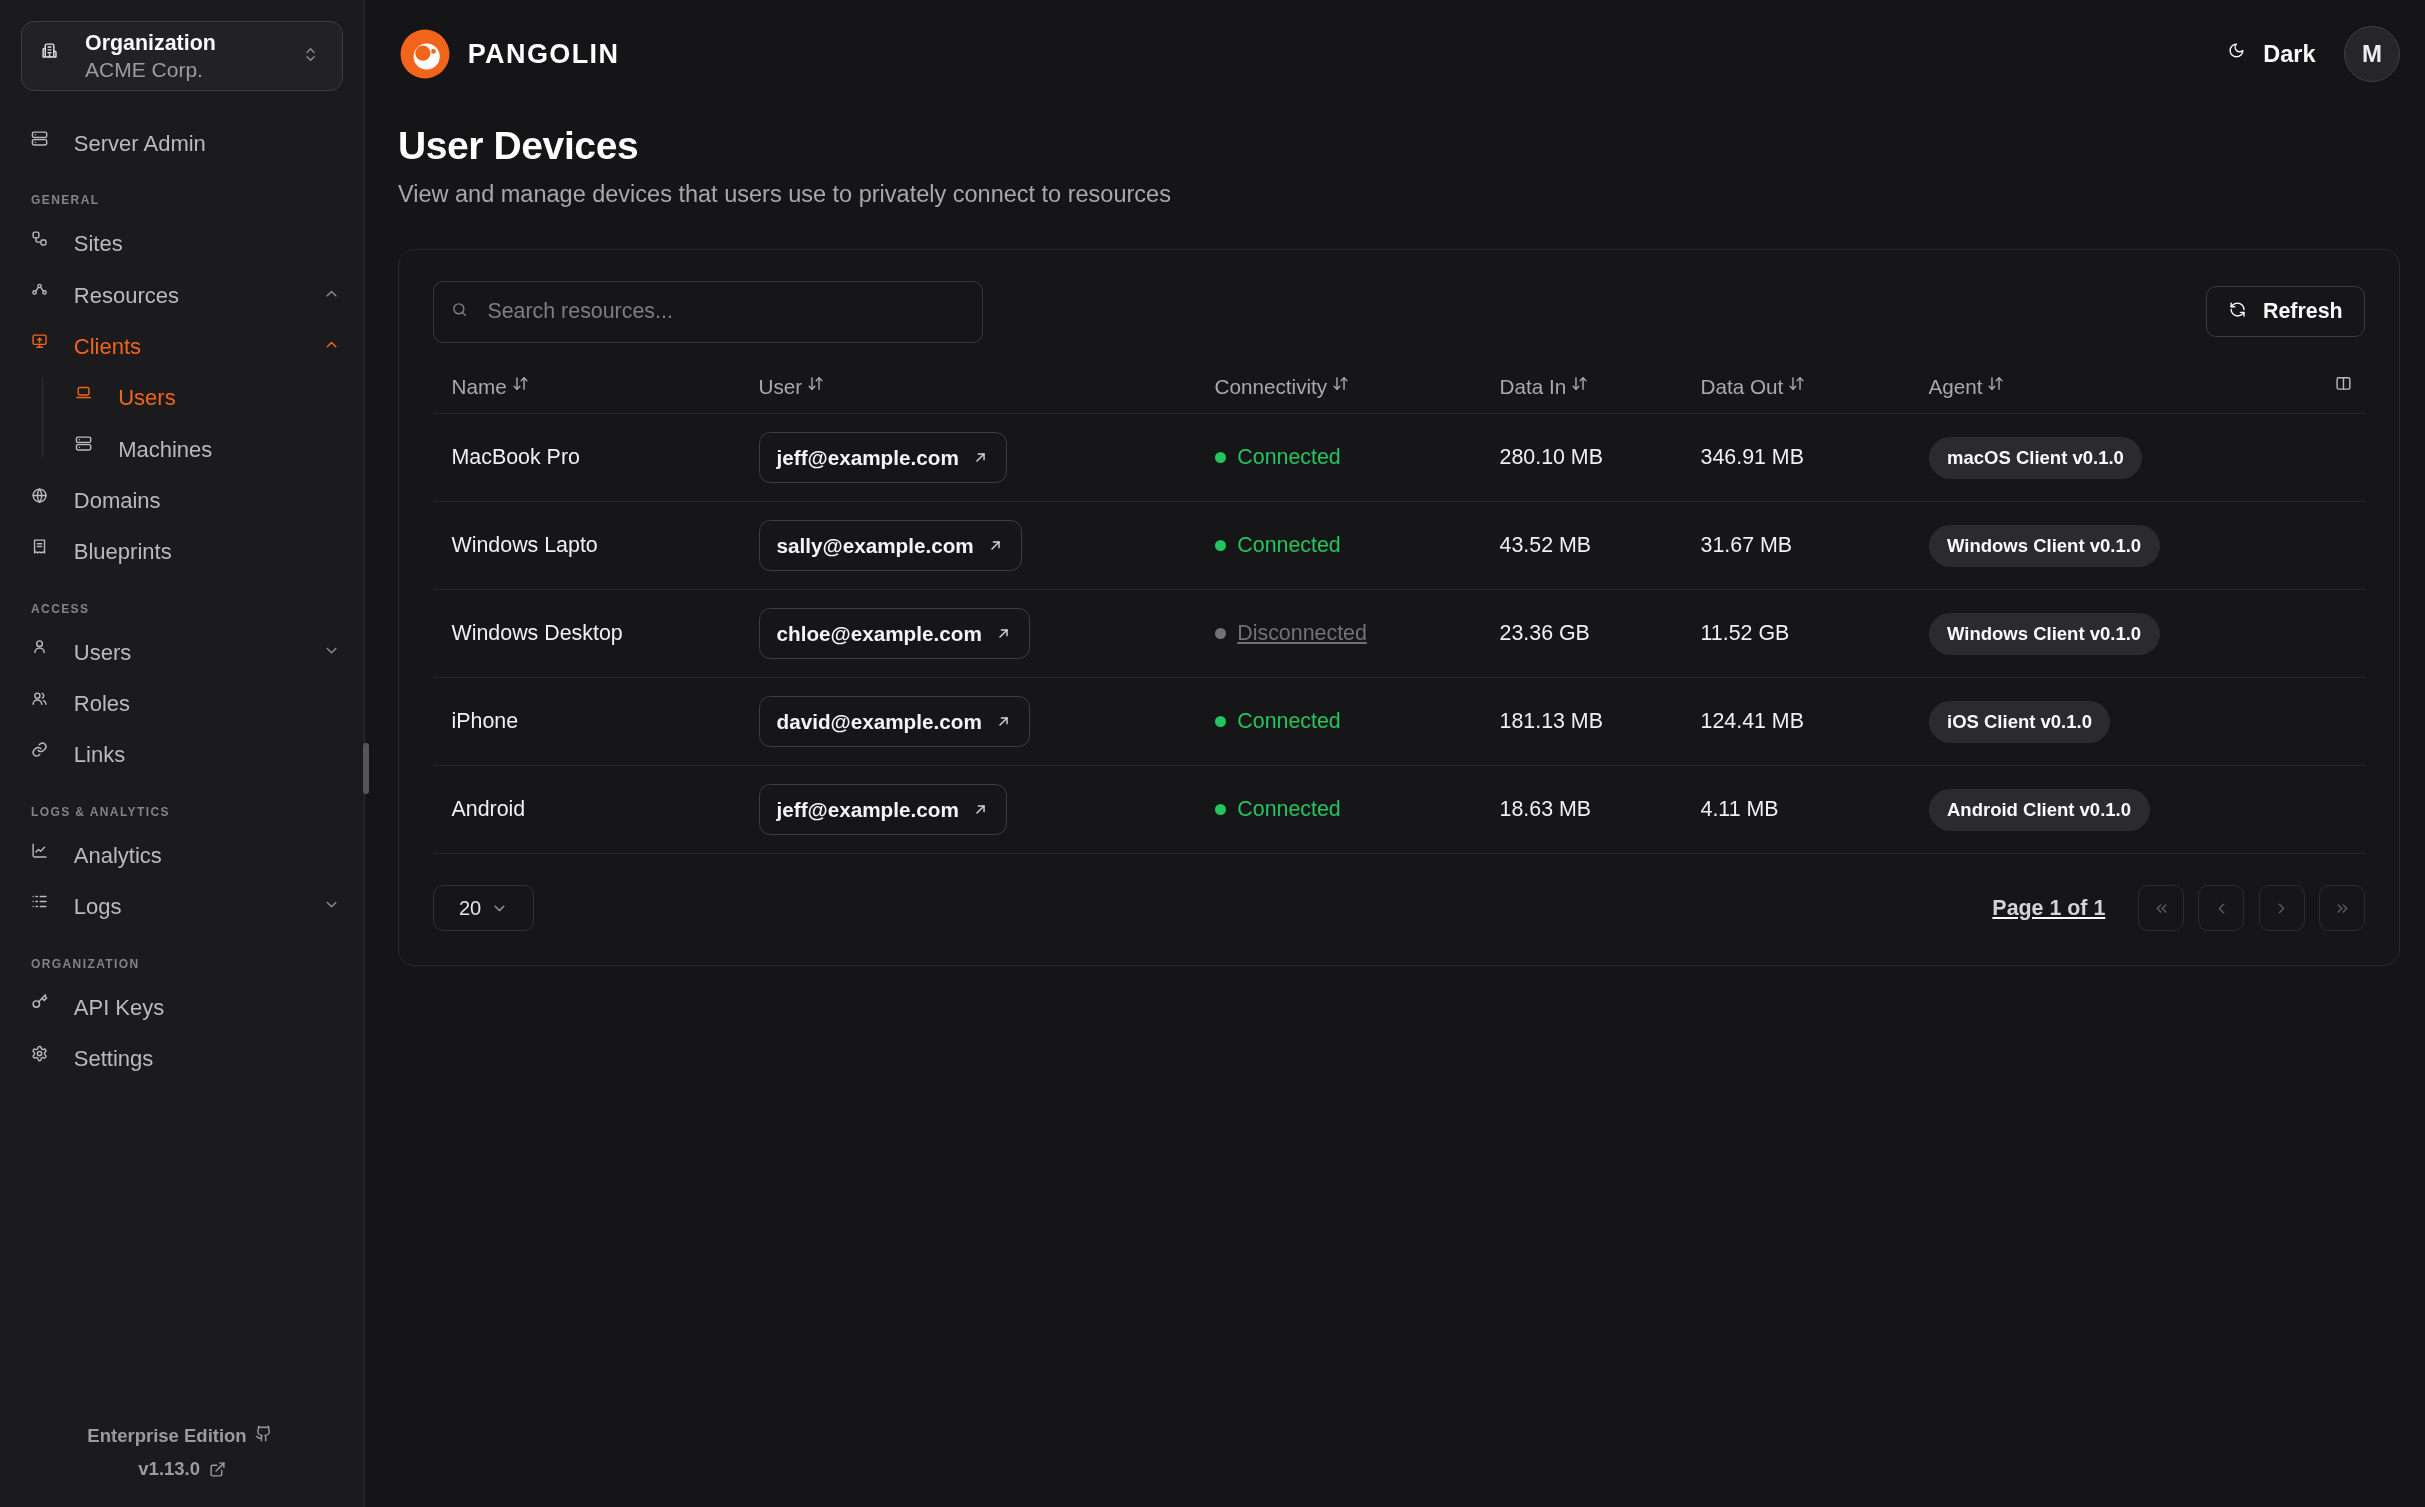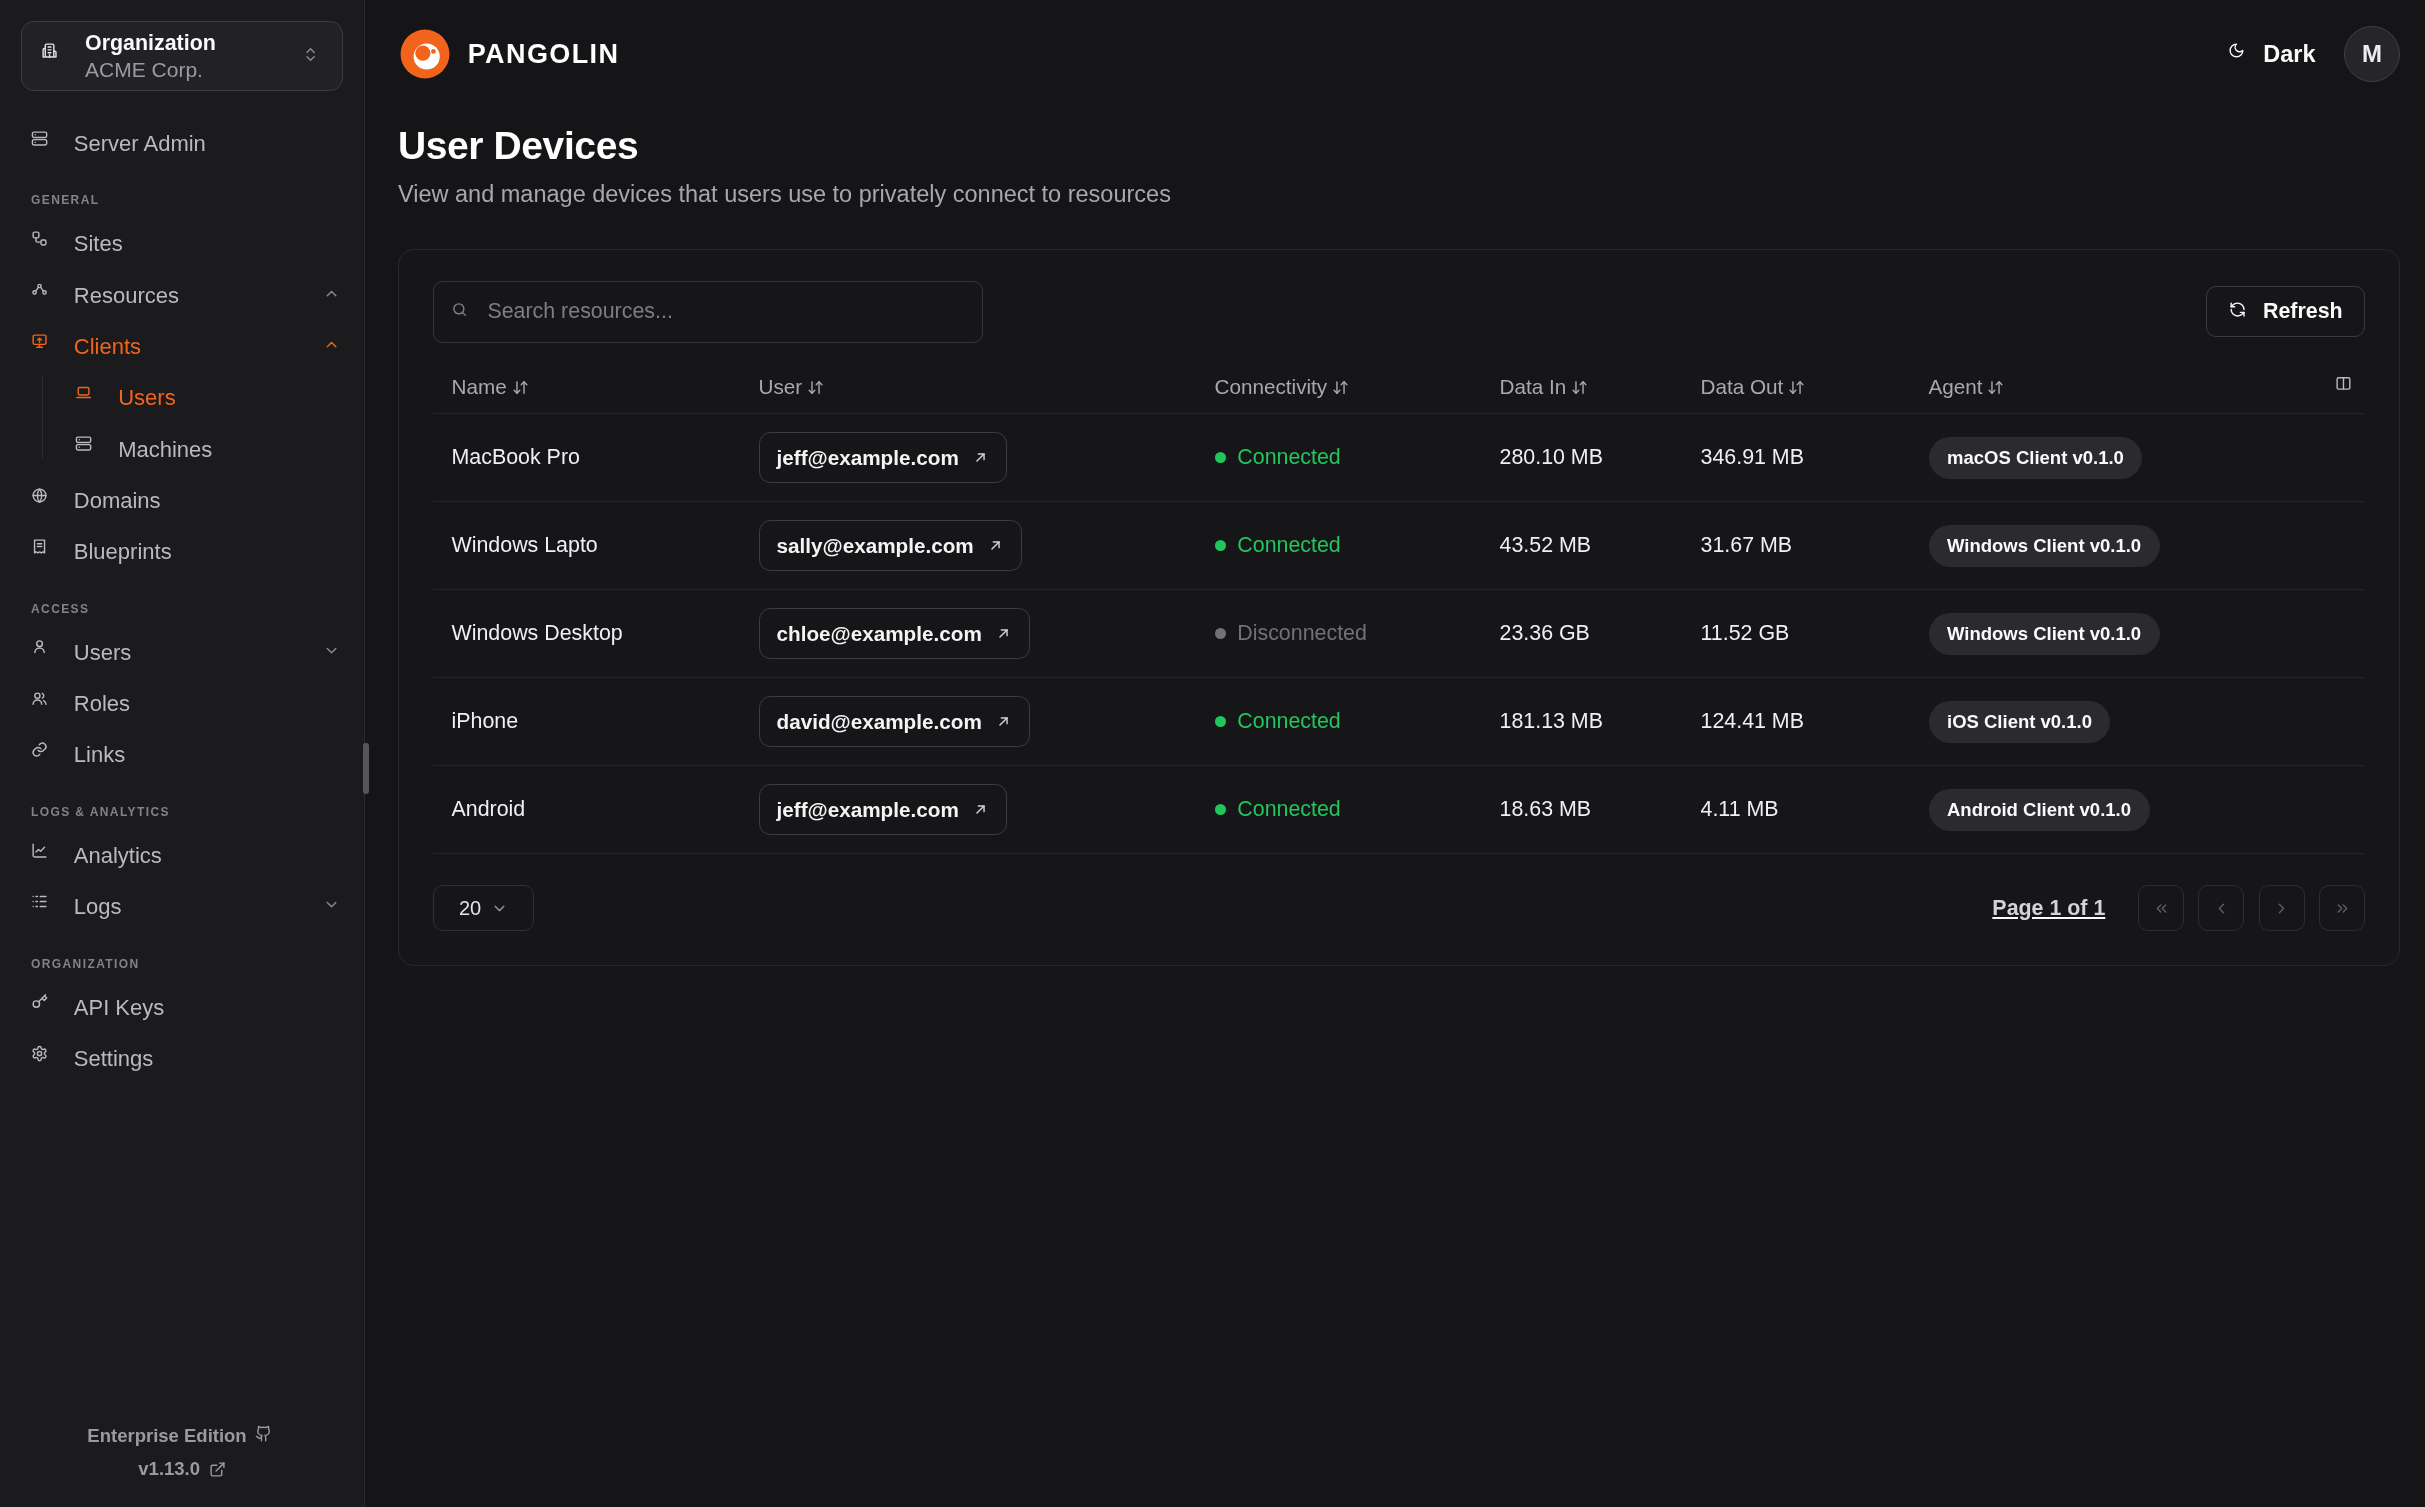--- a/index.html
+++ b/index.html
@@ -96,21 +96,21 @@
   .refresh-btn {
     height:51px; border:1.4px solid #3a3a40; border-radius:10px; background:transparent;
     color:#fafafa; display:flex; align-items:center; gap:13px; padding:0 21.4px;
     font-size:21.4px; font-weight:600; cursor:pointer; font-family:"Liberation Sans", sans-serif;
   }
 
   .table { margin-top:18.5px; }
   .tr { display:flex; align-items:center; border-bottom:1.4px solid #232328; }
   .tr.head { height:53px; color:#a8a8b0; font-size:20.7px; }
   .tr.row { height:88px; font-size:21.4px; color:#f0f0f2; }
-  .td { padding-left:18.5px; display:flex; align-items:center; gap:2px; }
+  .td { padding-left:18.5px; display:flex; gap:2px; }
   .c-name { width:307px; }
   .c-user { width:456px; }
   .c-conn { width:285px; }
   .c-in   { width:201px; }
   .c-out  { width:228px; }
   .c-agent{ width:342px; }
   .c-last { flex:1; justify-content:flex-end; padding-right:5.7px; color:#b9b9c0; }
   .sort { color:#a8a8b0; margin-left:2.9px; }
   .head .td { cursor:pointer; }
 
@@ -118,21 +118,21 @@
     display:inline-flex; align-items:center; gap:13px;
     border:1.4px solid #3c3c42; border-radius:11.4px; background:transparent;
     height:51px; padding:0 17px; color:#f4f4f5; font-size:20.7px; font-weight:600;
     cursor:pointer; font-family:"Liberation Sans", sans-serif;
   }
   .user-link .ic-xs { color:#d4d4d8; }
 
   .dot { width:11.4px; height:11.4px; border-radius:50%; display:inline-block; }
   .status.connected { color:#22c55e; }
   .status.connected .dot { background:#22c55e; }
-  .status.disconnected { color:#71717a; }
+  .status.disconnected { color:#71717a;text-decoration:underline; }
   .status.disconnected .dot { background:#71717a; }
   .status { display:flex; align-items:center; gap:11.4px; }
 
   .badge {
     background:#2a2a2f; border-radius:712px; padding:10px 18.5px;
     font-size:18.5px; font-weight:700; color:#fafafa; white-space:nowrap;
   }
 
   .pagination { margin-top:31px; display:flex; align-items:center; justify-content:space-between; }
   .page-size {

